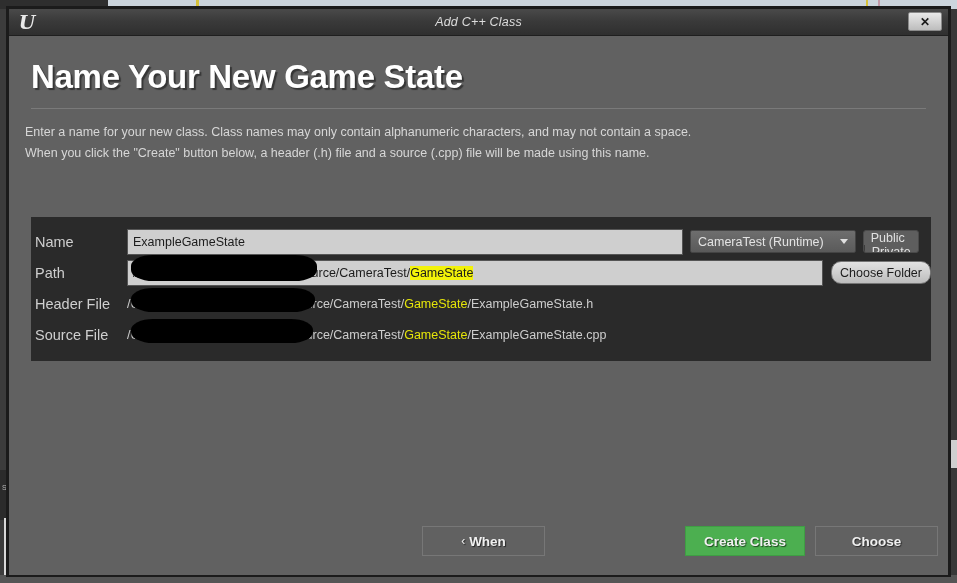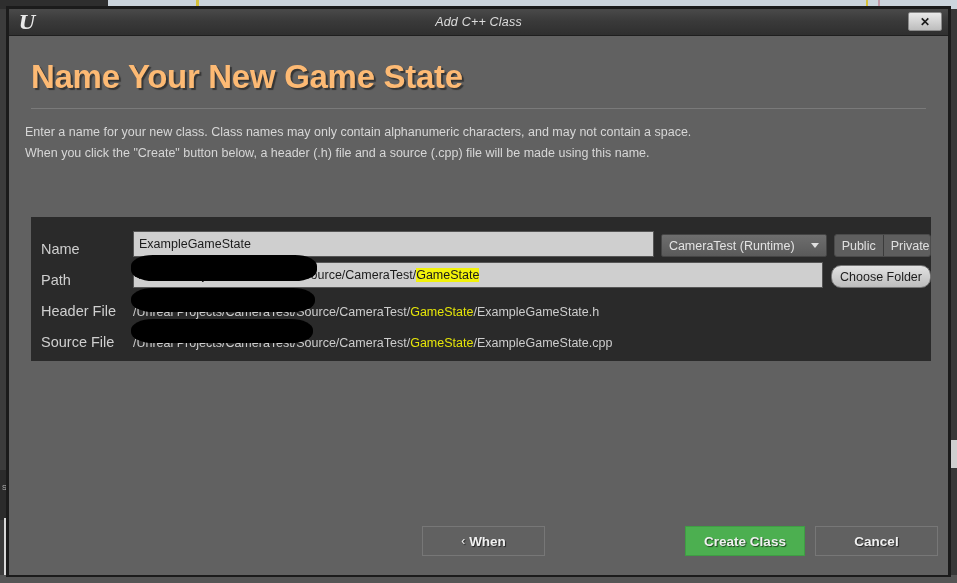--- a/index.html
+++ b/index.html
@@ -141,21 +141,21 @@
     height: calc(100% - 26px);
     background: #616161;
     padding: 0;
   }
 
   .heading {
     margin: 0;
     padding: 22px 0 0 22px;
     font-size: 33px;
     font-weight: bold;
-    color: #fdba74;
+    color: #ffffff;
     letter-spacing: -0.3px;
     text-shadow: 2px 2px 1px rgba(0,0,0,0.45);
     font-family: "Liberation Sans", sans-serif;
   }
   .heading-rule {
     margin: 12px 22px 0 22px;
     height: 1px;
     background: #7a7a7a;
   }
   .desc {
@@ -170,23 +170,23 @@
   .fields {
     position: absolute;
     left: 22px; top: 181px;
     width: 900px;
     background: #2a2a2a;
     padding: 9px 0 11px 0;
   }
   .field-row {
     position: relative;
     display: flex;
-    align-items: flex-end;
+    align-items: center;
     height: 31px;
-    padding-left: 10px;
+    padding-left: 4px;
   }
   .field-label {
     width: 92px;
     flex: none;
     color: #cfcfcf;
     font-size: 14.5px;
   }
   .value-box {
     position: relative;
     height: 26px;
@@ -257,20 +257,21 @@
   }
   .seg {
     margin-left: 7px;
     height: 23px;
     display: flex;
     background: #5e5e5e;
     border: 1px solid #4a4a4a;
     border-radius: 3px;
     box-sizing: border-box;
     overflow: hidden;
+    flex-direction: column;
   }
   .seg-item {
     padding: 0 7px;
     display: flex; align-items: center;
     color: #e0e0e0;
     font-size: 12.5px;
     cursor: pointer;
   }
   .seg-item + .seg-item { border-left: 1px solid #3b3b3b; }
 
@@ -400,17 +401,17 @@
       </div>
 
     </div>
 
     <div class="footer">
       <div class="btn btn-back">
         <span class="chev">‹</span>
         <span>When</span>
       </div>
       <div class="btn btn-create">Create Class</div>
-      <div class="btn btn-cancel">Cancel</div>
+      <div class="btn btn-cancel">Choose</div>
     </div>
 
   </div>
 </div>
 
 </body></html>

